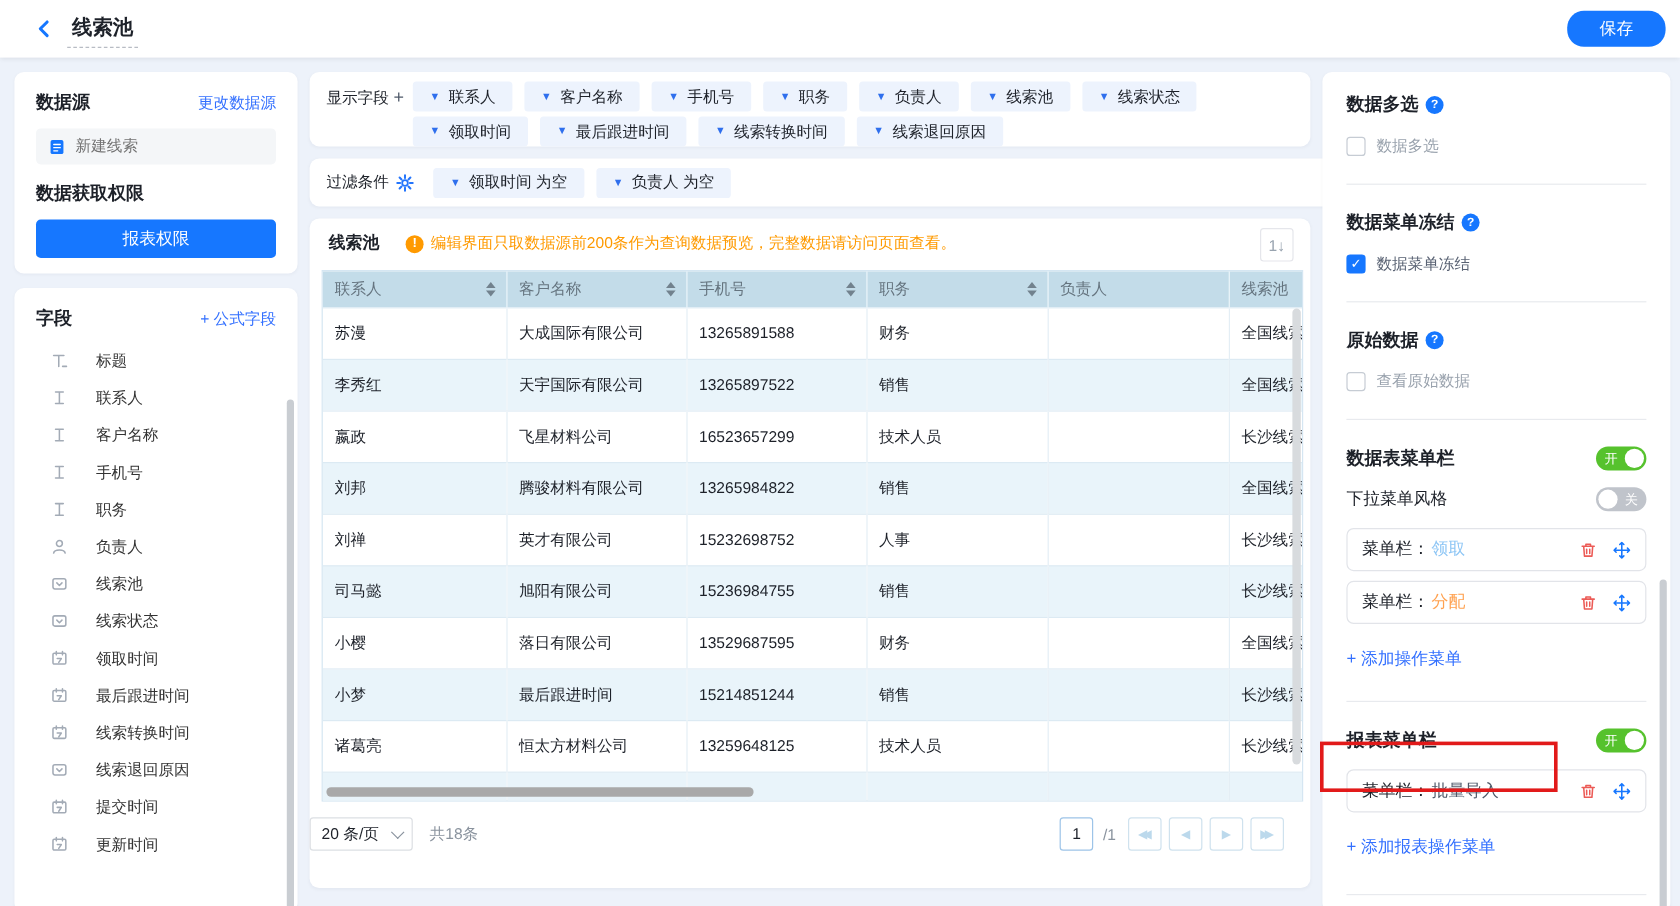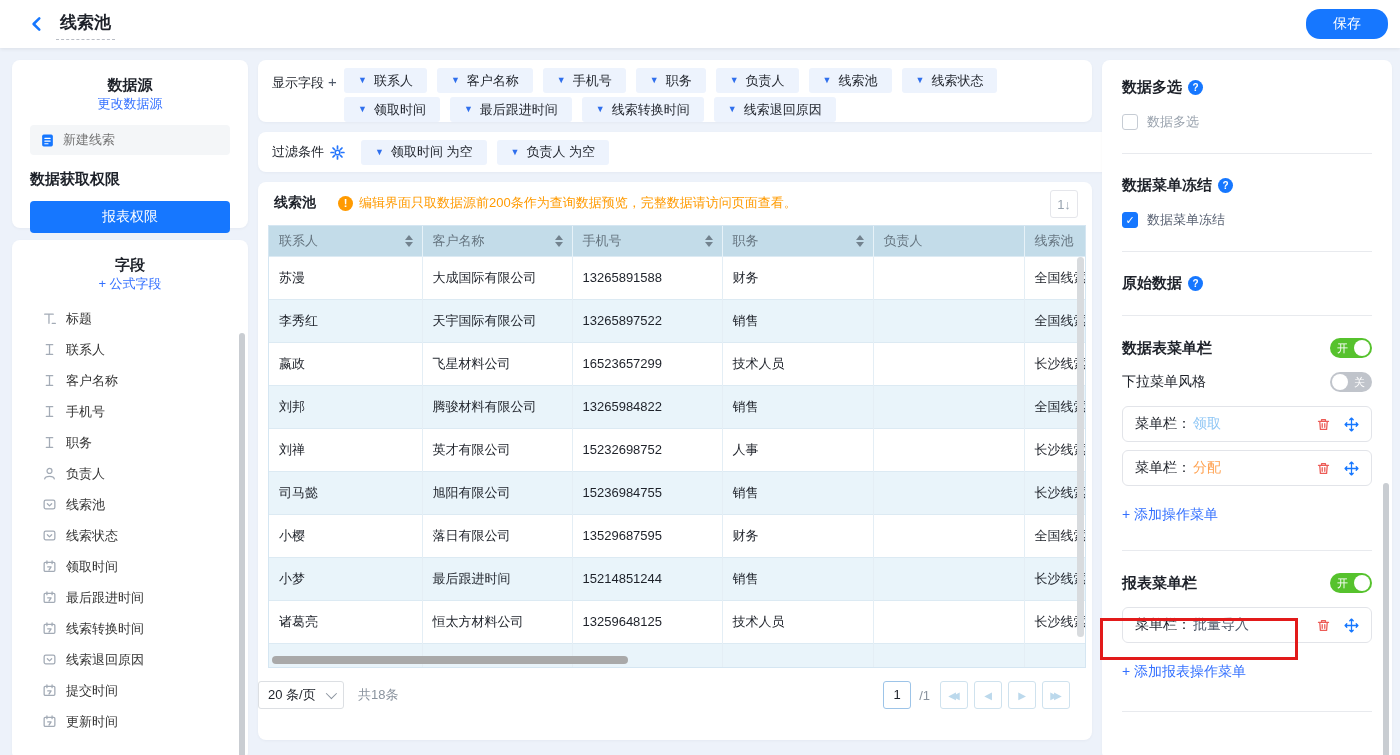--- a/index.html
+++ b/index.html
@@ -14,32 +14,32 @@
                 border-bottom:1px dashed #b8bcc4; padding:2px 4px 5px; }
   .save-btn { position:absolute; right:12px; top:9px; width:82px; height:30px; background:#1677ff; color:#fff;
               border:none; border-radius:14px; font-size:14px; cursor:pointer; font-family:inherit; }
 
   
   .canvas { position:absolute; left:0; top:48px; width:1400px; height:707px; overflow:hidden; }
   .card { position:absolute; background:#fff; border-radius:8px; box-shadow:0 1px 3px rgba(31,35,41,.04); }
 
   
   .card-source { left:12px; top:12px; width:236px; height:168px; padding:16px 18px; }
-  .row-between { display:flex; align-items:center; justify-content:space-between;flex-direction:column; }
+  .row-between { display:flex; align-items:center; justify-content:space-between; }
   .sec-title { font-size:15px; font-weight:bold; color:#1d2129; }
   .blue-link { color:#3370ff; font-size:13px; cursor:pointer; }
   .ds-item { margin-top:12px; height:30px; background:#f4f6f8; border-radius:4px; display:flex; align-items:center;
              gap:8px; padding:0 10px; color:#737373; cursor:pointer; }
   .perm-title { margin-top:15px; }
   .perm-btn { margin-top:12px; width:100%; height:32px; background:#1677ff; color:#fff; border:none; border-radius:4px;
               font-size:14px; cursor:pointer; font-family:inherit; }
 
   .card-fields { left:12px; top:192px; width:236px; height:520px; padding:16px 18px; overflow:hidden; }
   .field-list { margin-top:10px; }
-  .field-item { height:31px; display:flex; align-items:center; gap:9px; padding-left:12px; color:#333; cursor:grab; }
+  .field-item { height:31px; display:flex; align-items:center; gap:23px; padding-left:12px; color:#333; cursor:grab; }
   .f-icon { width:15px; height:15px; color:#a3abb6; display:flex; align-items:center; justify-content:center; }
   .f-icon svg { display:block; }
   .scroll-thumb { position:absolute; background:#c9cdd2; border-radius:3px; }
 
   
   .card-display { left:258px; top:12px; width:834px; height:62px; padding:8px 14px; display:flex; }
   .panel-label { width:72px; padding-top:5px; color:#1d2129; white-space:nowrap; }
   .add-plus { color:#4e5969; font-size:15px; margin-left:4px; cursor:pointer; }
   .chip-rows { display:flex; flex-direction:column; gap:4px; }
   .chip-row { display:flex; gap:10px; }
@@ -557,20 +557,24 @@
         </div>
         <div class="chk-row">
           <span class="chk-box checked">✓</span>
           <span class="chk-label on">数据菜单冻结</span>
         </div>
         <div class="divider"></div>
         <div class="r-sec-title">
           <span>原始数据</span>
           <span class="q-icon">?</span>
         </div>
+        <div class="chk-row">
+          <span class="chk-box"></span>
+          <span class="chk-label">查看原始数据</span>
+        </div>
         <div class="divider"></div>
       </div>
 
     <div class="toggle-row">
       <span class="r-sec-title">
         <span>数据表菜单栏</span>
       </span>
       <span class="toggle on">
         <span class="t-label">开</span>
         <span class="knob"></span>

